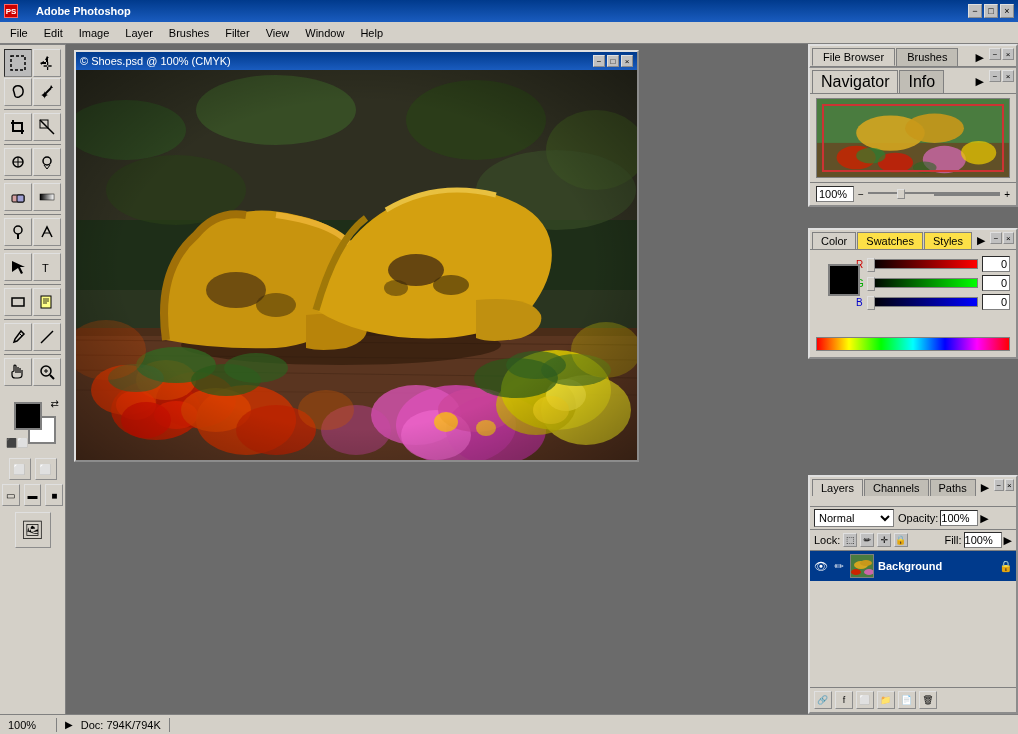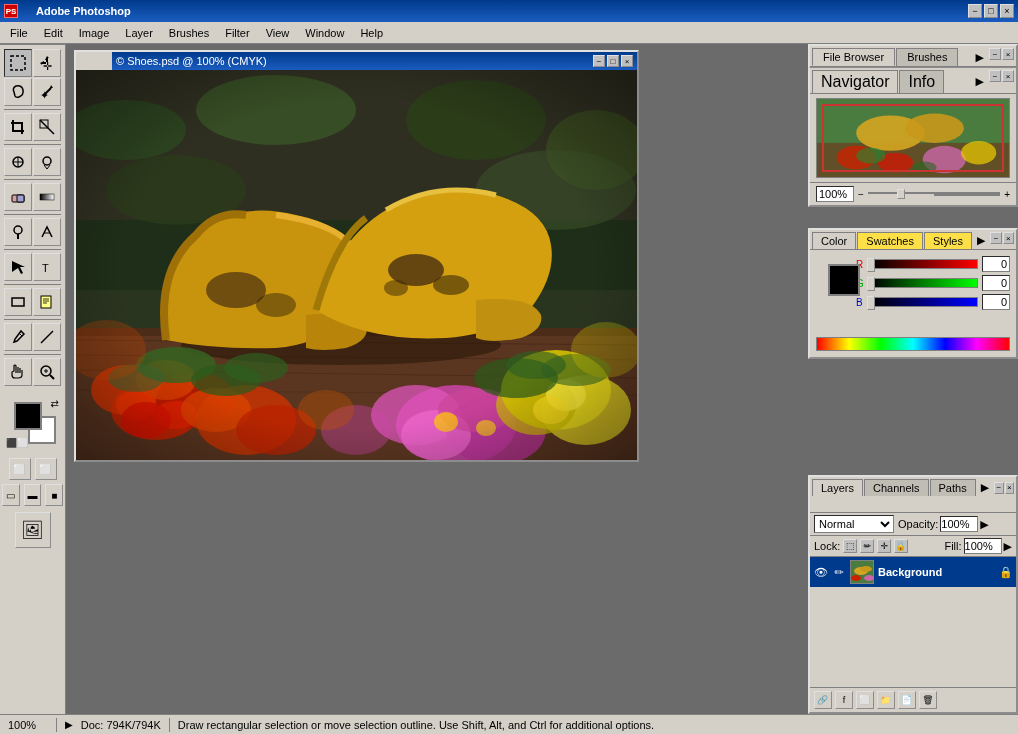--- a/index.html
+++ b/index.html
@@ -160,22 +160,22 @@
     #layers-panel {
       position: absolute;
       top: 478px;
       right: 0;
       width: 210px;
       background: #d4d0c8;
       border: 2px outset #e0e0e0;
     }
     .layers-tab-bar {
       display: flex;
-      align-items: center;
-      padding: 2px 2px 16px 2px;
+      align-items: flex-start;
+      padding: 2px 2px 10px 2px;
       gap: 1px;
       border-bottom: 1px solid #808080;
     }
     .layers-tab { padding: 2px 8px; cursor: pointer; font-size: 11px; background: #c0bdb5; border: 1px solid #808080; border-bottom: none; }
     .layers-tab.active { background: #d4d0c8; }
     .layers-options-bar {
       display: flex;
       align-items: center;
       padding: 2px 4px;
       gap: 4px;
@@ -263,21 +263,20 @@
       border: 2px outset #e0e0e0;
     }
     #doc-title-bar {
       background: linear-gradient(to bottom, #003a8c, #1a5cbf);
       color: white;
       height: 18px;
       display: flex;
       align-items: center;
       padding: 0 4px;
       justify-content: space-between;
-      margin-left: 36px;
     }
     #doc-title-bar .doc-title { font-size: 11px; }
     #doc-title-bar .doc-btns { display: flex; gap: 2px; }
     #doc-title-bar .doc-btn { width: 12px; height: 12px; background: #c0c0c0; border: 1px outset #e0e0e0; font-size: 8px; display: flex; align-items: center; justify-content: center; cursor: pointer; color: #000; }
     .doc-canvas { width: 561px; height: 390px; overflow: hidden; }
 
     
     #status-bar {
       position: absolute;
       bottom: 0;
@@ -816,14 +815,13 @@
     </div>
   </div>
 </div>
 
 <div id="status-bar">
   <span class="status-zoom">100%</span>
   <div class="status-divider"></div>
   <span class="status-icon">▶</span>
   <span class="status-text">Doc: 794K/794K</span>
   <div class="status-divider"></div>
-  <span class="status-text">Draw rectangular selection or move selection outline. Use Shift, Alt, and Ctrl for additional options.</span>
 </div>
 
 </body></html>

